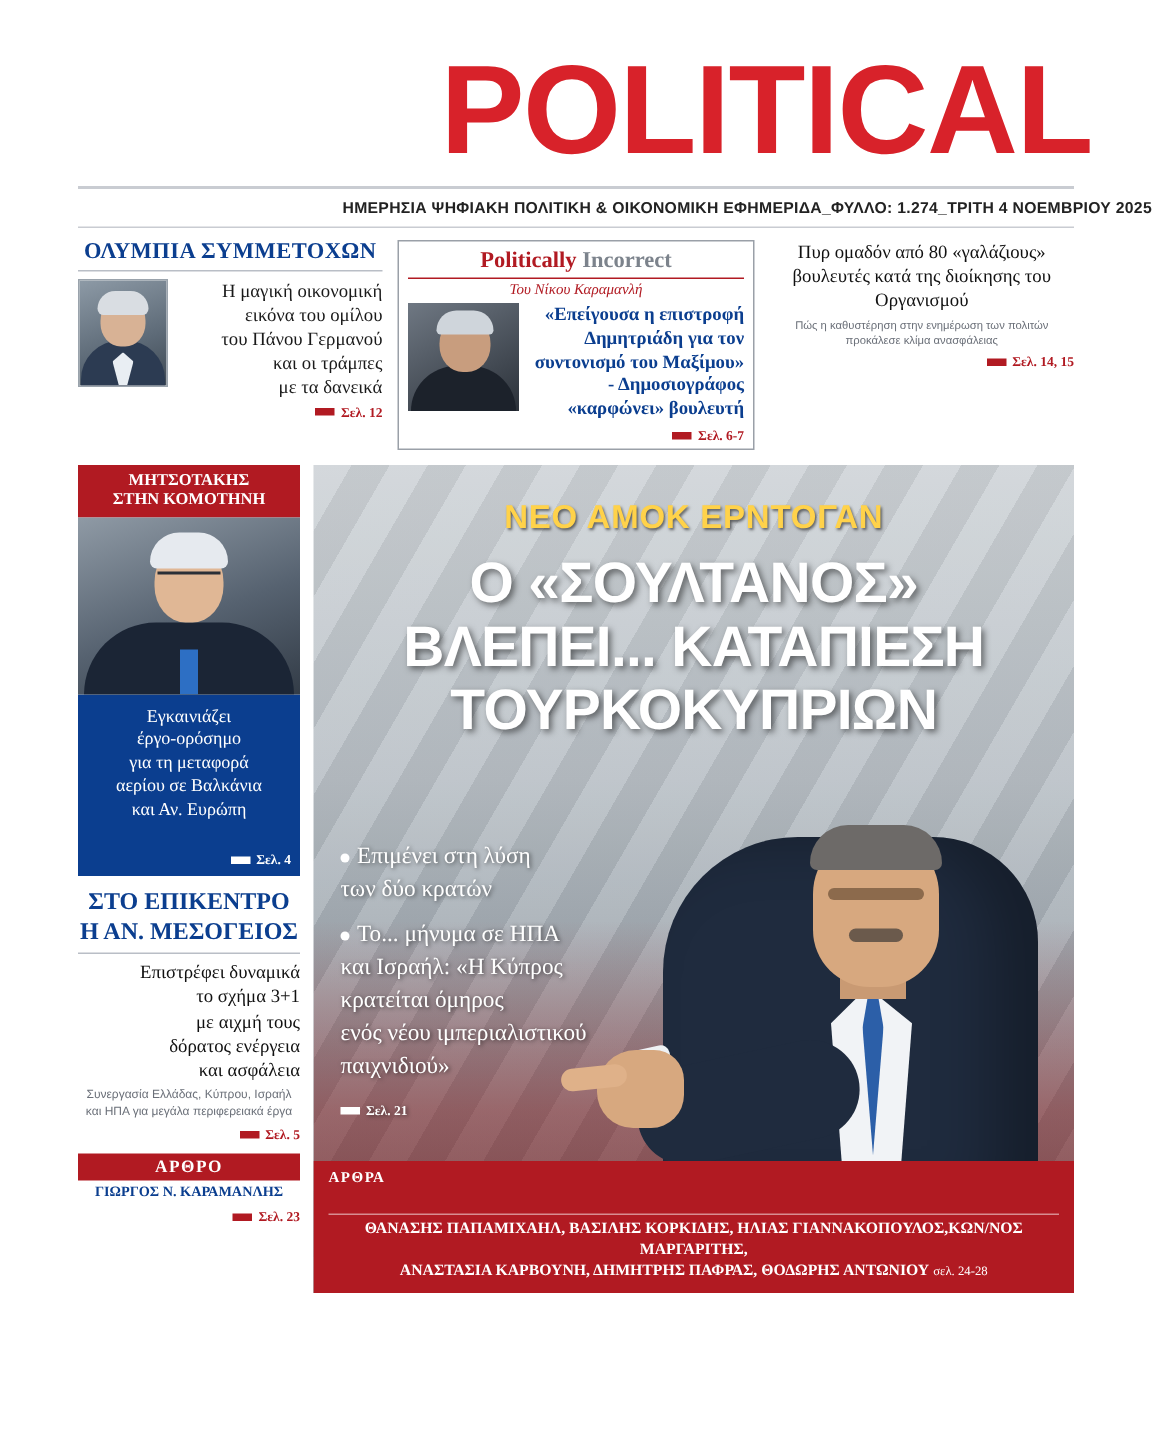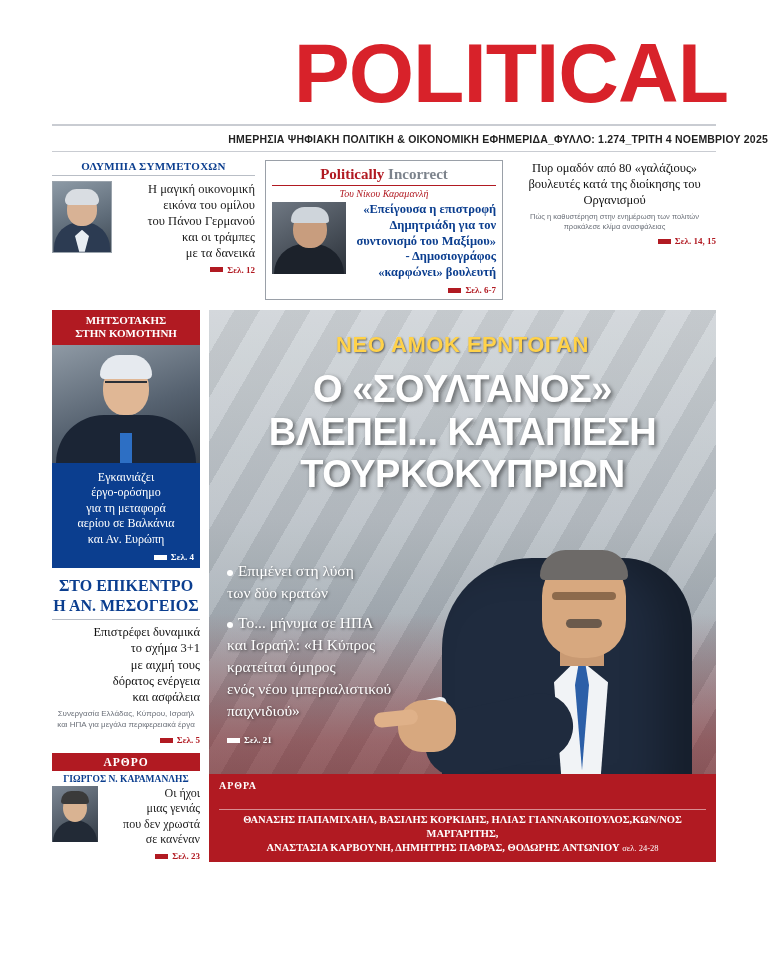--- a/index.html
+++ b/index.html
@@ -62,21 +62,21 @@
   }
   .tcol {
     width: 208px;
   }
   .tcol.mid {
     width: 244px;
   }
   .tcol-head {
     font-family: "Liberation Serif", serif;
     font-weight: bold;
-    font-size: 11px;
+    font-size: 15px;
     color: #0b3e8f;
     text-align: center;
     letter-spacing: 0.3px;
     border-bottom: 1px solid #b9bec6;
     padding-bottom: 3px;
     margin-bottom: 5px;
   }
   .tcol-body {
     display: flex;
     gap: 6px;
@@ -280,21 +280,21 @@
   .lbluebox {
     background: #0b3e8f;
     color: #fff;
     font-family: "Liberation Serif", serif;
     font-size: 12px;
     line-height: 1.3;
     text-align: center;
     padding: 7px 6px 5px 6px;
   }
   .lbluebox .selwrap {
-    display: flex; justify-content: flex-end; align-items: center; gap: 4px; margin-top: 4px;
+    display: flex; justify-content: flex-end; align-items: center; gap: 4px; margin-top: 20px;
   }
   .lbluebox .sel { color: #fff; }
   .lbluebox .selbar { background: #fff; }
 
   .lhead-blue {
     color: #0b3e8f;
     font-family: "Liberation Serif", serif;
     font-weight: bold;
     font-size: 16px;
     text-align: center;
@@ -630,33 +630,20 @@
         <div class="ltext-small">Συνεργασία Ελλάδας, Κύπρου, Ισραήλ και ΗΠΑ για μεγάλα περιφερειακά έργα</div>
         <div class="sel-wrap">
           <span class="selbar"></span>
           <span class="sel">Σελ. 5</span>
         </div>
       </div>
 
       <div class="lblock">
         <div class="article-head">ΑΡΘΡΟ</div>
         <div class="author">ΓΙΩΡΓΟΣ Ν. ΚΑΡΑΜΑΝΛΗΣ</div>
-        <div class="art-body">
-          <div class="art-photo">
-            <div class="suit"></div>
-              <div class="face"></div>
-              <div class="hair"></div>
-          </div>
-          <div class="art-text">
-            <span class="ln">Οι ήχοι</span><br>
-            <span class="ln">μιας γενιάς</span><br>
-            <span class="ln">που δεν χρωστά</span><br>
-            <span class="ln">σε κανέναν</span>
-          </div>
-        </div>
         <div class="sel-wrap">
           <span class="selbar"></span>
           <span class="sel">Σελ. 23</span>
         </div>
       </div>
     </div>
 
     <div class="rightcol">
       <div class="hero">
         <div class="flagband"></div>

